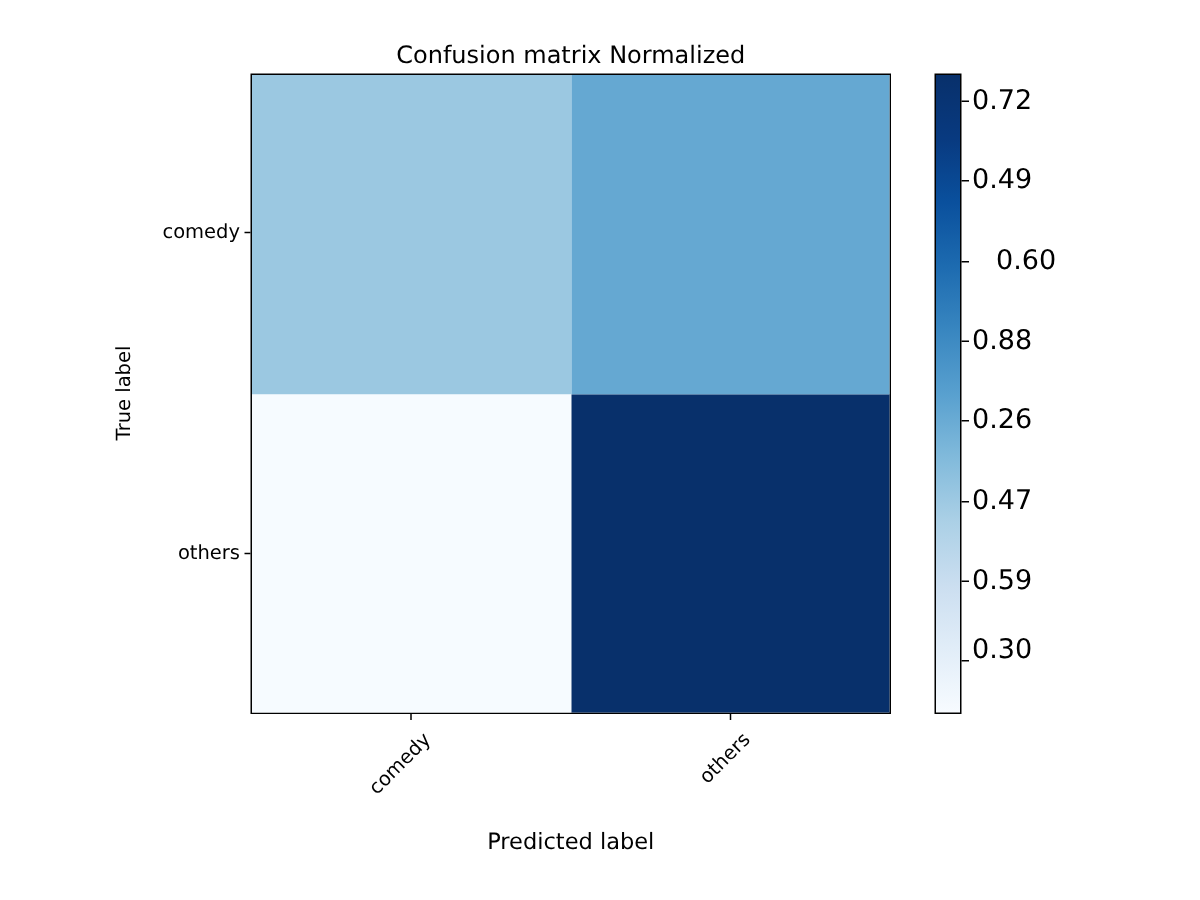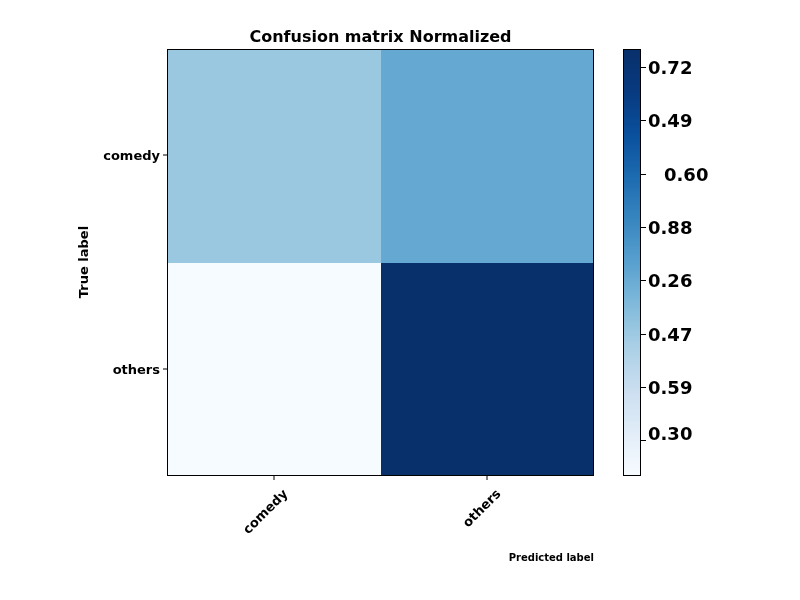--- a/index.html
+++ b/index.html
@@ -8,21 +8,21 @@
     width: 800px;
     height: 600px;
     background: white;
     font-family: "DejaVu Sans", Arial, sans-serif;
     position: relative;
     overflow: hidden;
   }
   .figure {
     position: absolute;
     left: 0; top: 0;
-    width: 800px; height: 460px; font-weight: bold;
+    width: 800px; height: 460px;
   }
   .title {
     position: absolute;
     top: 27px;
     left: 167px;
     width: 427px;
     text-align: center;
     font-size: 16px;
     color: #000;
   }
@@ -78,22 +78,22 @@
     transform: translate(-50%, -50%) rotate(-90deg);
     font-size: 13px;
     color: #000;
     white-space: nowrap;
   }
   .xlabel {
     position: absolute;
     left: 167px;
     width: 427px;
     top: 552px;
-    text-align: right;
-    font-size: 10px;
+    text-align: center;
+    font-size: 15px;
     color: #000;
   }
 
   
   .cbar {
     position: absolute;
     left: 623px;
     top: 49px;
     width: 18px;
     height: 427px;

